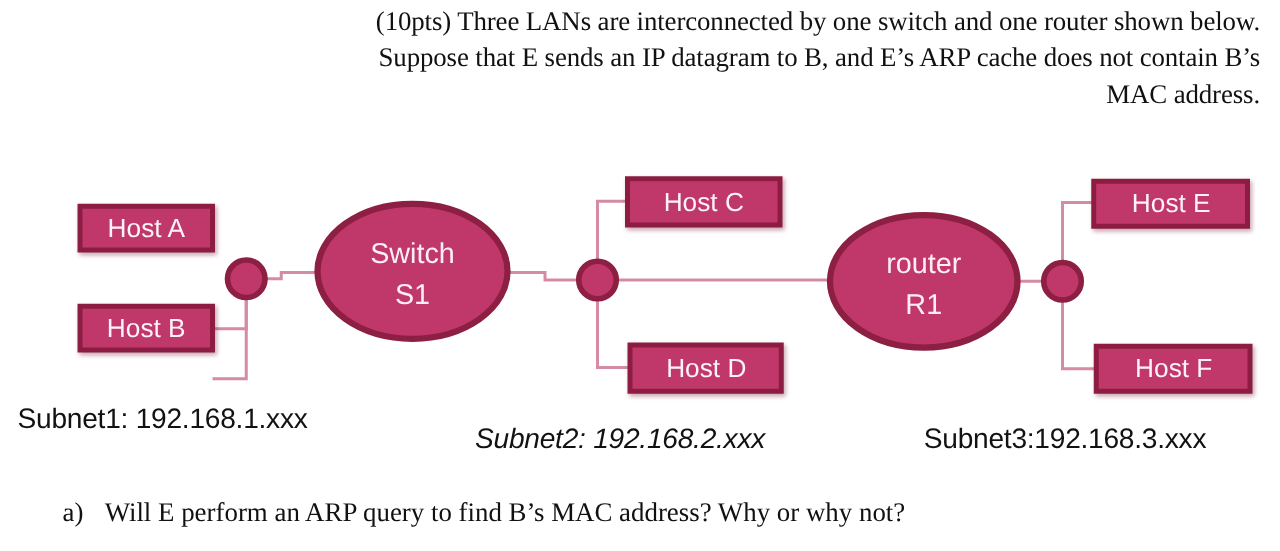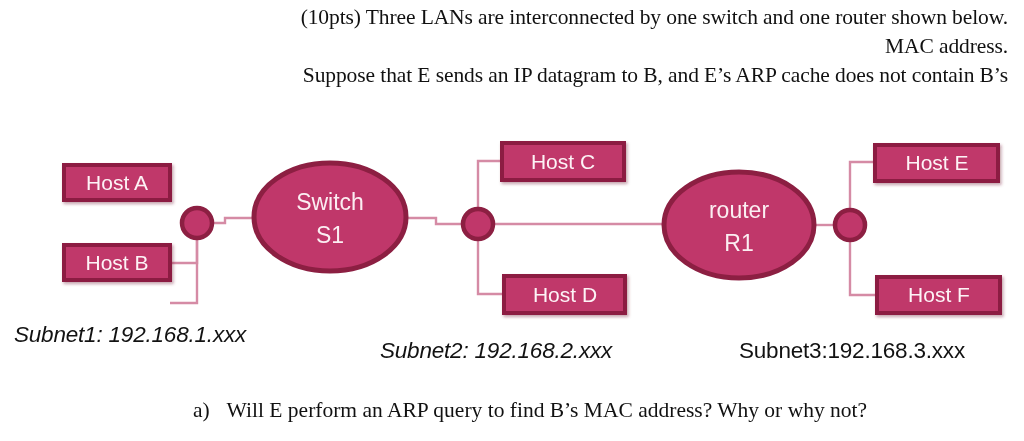--- a/index.html
+++ b/index.html
@@ -62,46 +62,45 @@
 
   
   .subnet-caption {
     position: absolute;
     font-family: "Liberation Sans", sans-serif;
     font-size: 22.5px;
     color: #121212;
     white-space: nowrap;
     letter-spacing: -0.2px;
   }
-  #subnet1-label { left: 14px;  top: 322px; font-style: italic; }
+  #subnet1-label { left: 14px;  top: 322px; }
   #subnet2-label { left: 380px; top: 338px; font-style: italic; }
   #subnet3-label { left: 739px; top: 338px; }
 
   
   #question-a {
     position: absolute;
     left: 50px;
     top: 396px;
     width: 960px;
     font-family: "Liberation Serif", serif;
     font-size: 21.5px;
     line-height: 28px;
     color: #111111;
     white-space: nowrap;
-    text-align: center;
   }
   #question-a .marker { margin-right: 12px; }
 </style>
 </head>
 <body>
 
 <div id="problem-statement">
   <div class="line">(10pts) Three LANs are interconnected by one switch and one router shown below.</div>
+  <div class="line">Suppose that E sends an IP datagram to B, and E’s ARP cache does not contain B’s</div>
   <div class="line">MAC address.</div>
-  <div class="line">Suppose that E sends an IP datagram to B, and E’s ARP cache does not contain B’s</div>
 </div>
 
 <div id="network-diagram">
   <svg width="1024" height="210" viewBox="0 0 1024 210" xmlns="http://www.w3.org/2000/svg">
     <defs>
       <filter id="soft-shadow" x="-25%" y="-25%" width="160%" height="170%">
         <feDropShadow dx="1.5" dy="2" stdDeviation="1.6" flood-color="#6d1733" flood-opacity="0.40"></feDropShadow>
       </filter>
     </defs>
 

